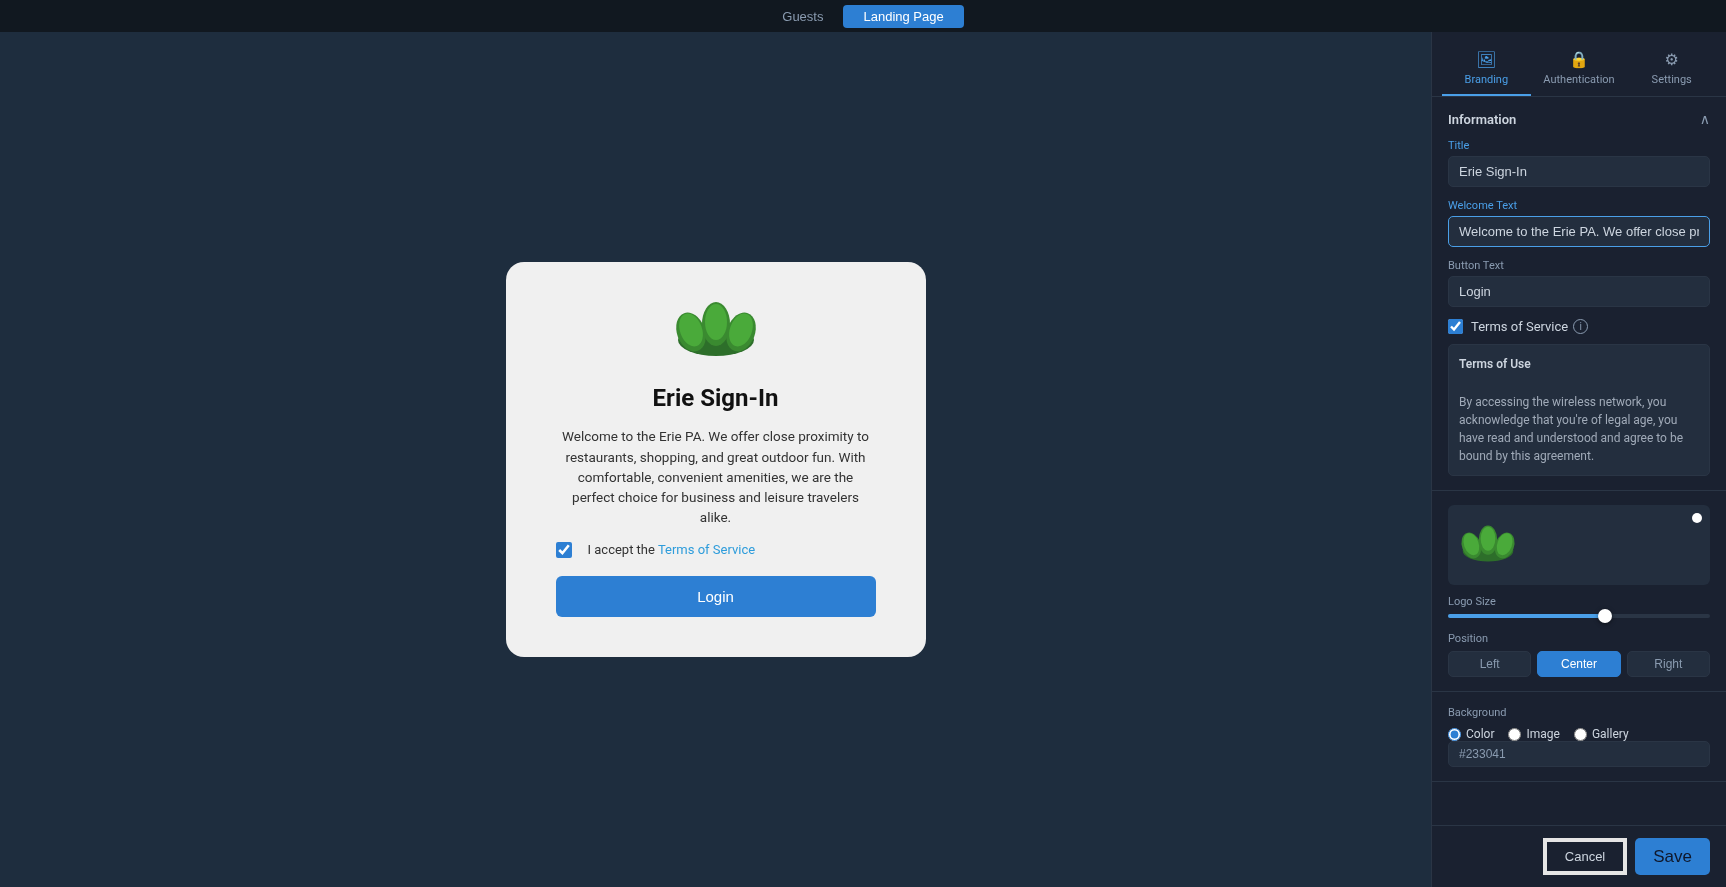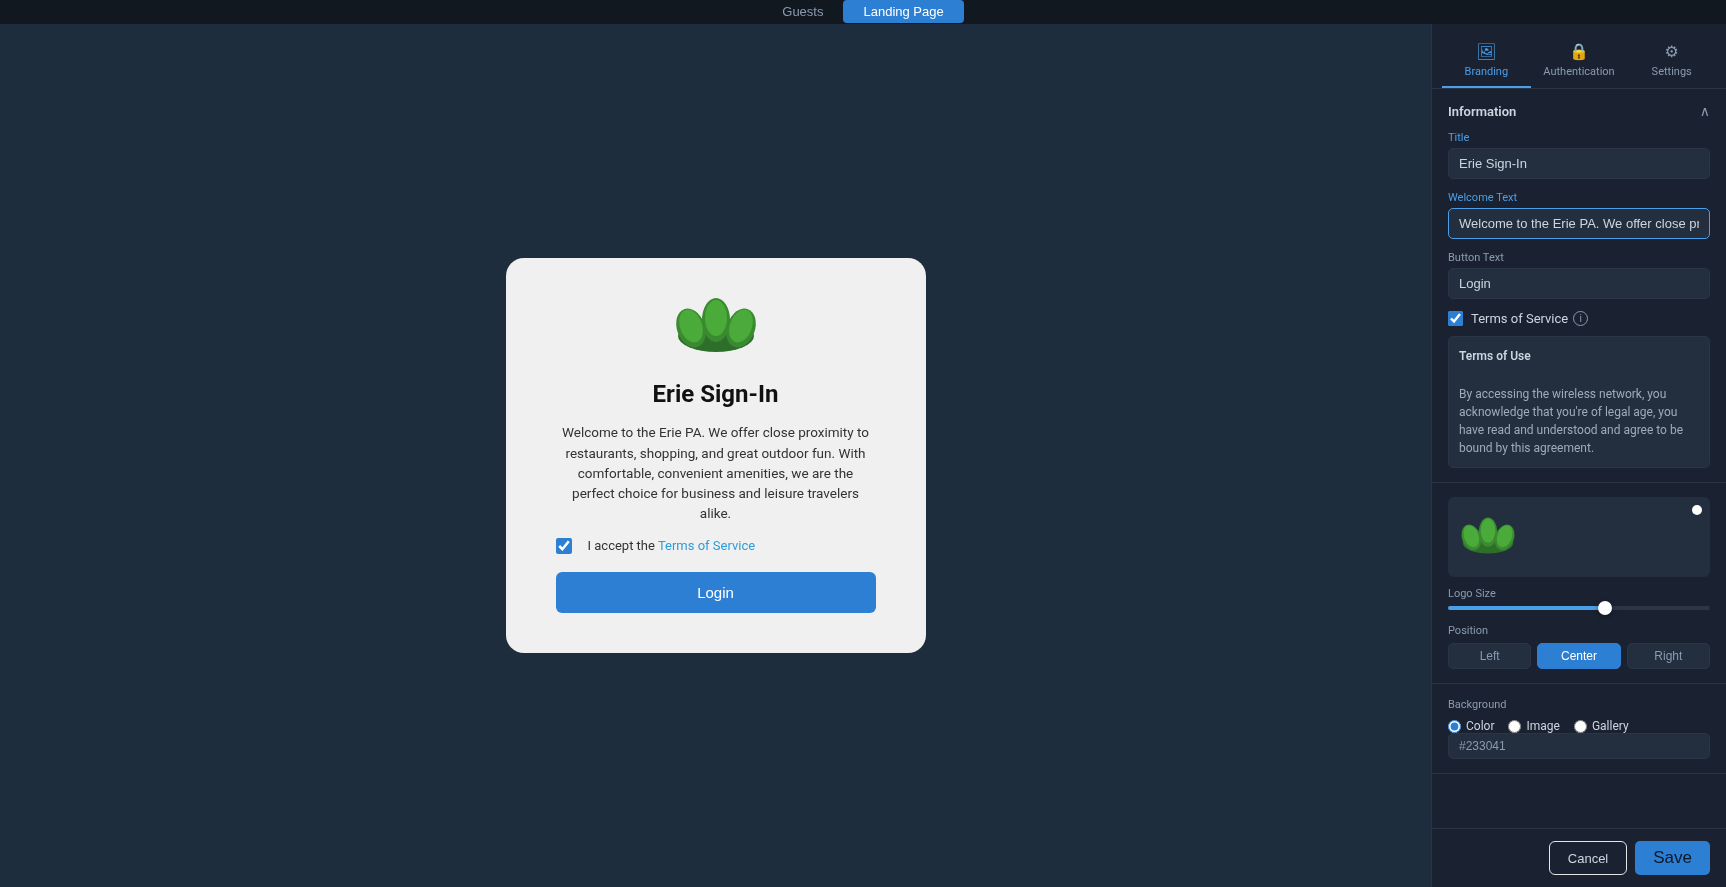--- a/index.html
+++ b/index.html
@@ -9,23 +9,23 @@
       width: 1726px;
       height: 887px;
       overflow: hidden;
       display: flex;
       flex-direction: column;
     }
 
     
     .top-bar {
       background: #111820;
-      height: 24px;
-      display: flex;
-      align-items: flex-start;
+      height: 32px;
+      display: flex;
+      align-items: center;
       justify-content: center;
       gap: 0;
       flex-shrink: 0;
     }
     .tab-btn {
       padding: 4px 20px;
       border: none;
       cursor: pointer;
       font-size: 13px;
       border-radius: 4px;
@@ -407,23 +407,23 @@
     .bottom-bar {
       display: flex;
       justify-content: flex-end;
       gap: 8px;
       padding: 12px 16px;
       border-top: 1px solid #2a3545;
       margin-top: auto;
     }
     .btn-cancel {
       background: transparent;
-      border: 1px solid #e5e5e5;
+      border: 4px solid #e5e5e5;
       color: #cdd5df;
-      border-radius: 6px;
+      border-radius: 0;
       padding: 7px 18px;
       font-size: 13px;
       cursor: pointer;
     }
     .btn-save {
       background: #2d7fd3;
       border: none;
       color: #0f172a;
       border-radius: 5px;
       padding: 7px 18px;

